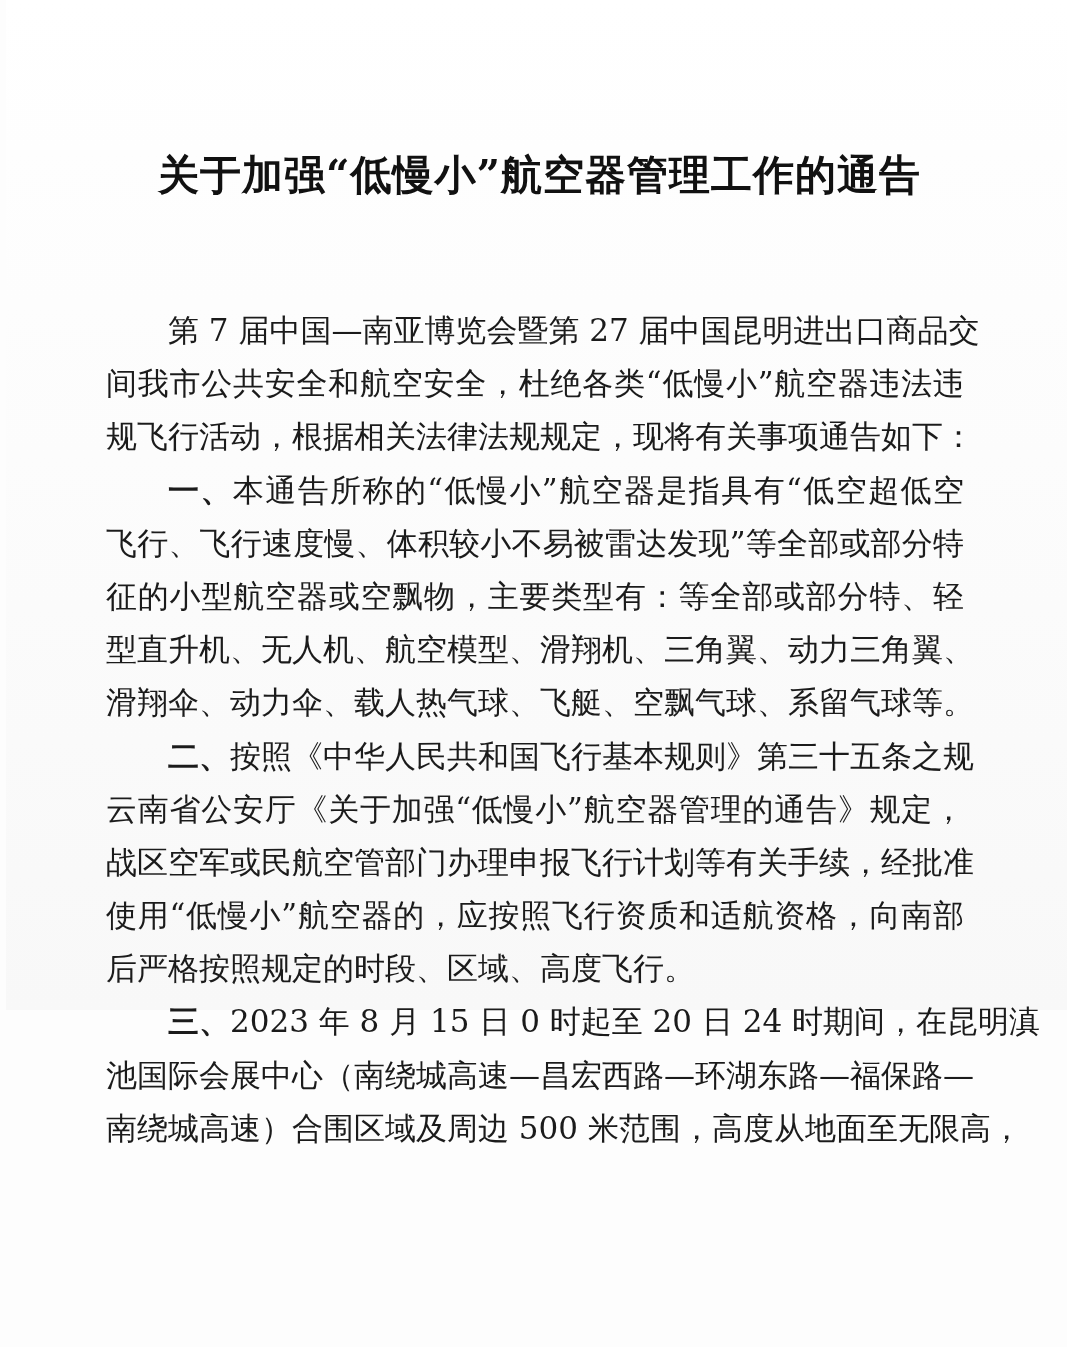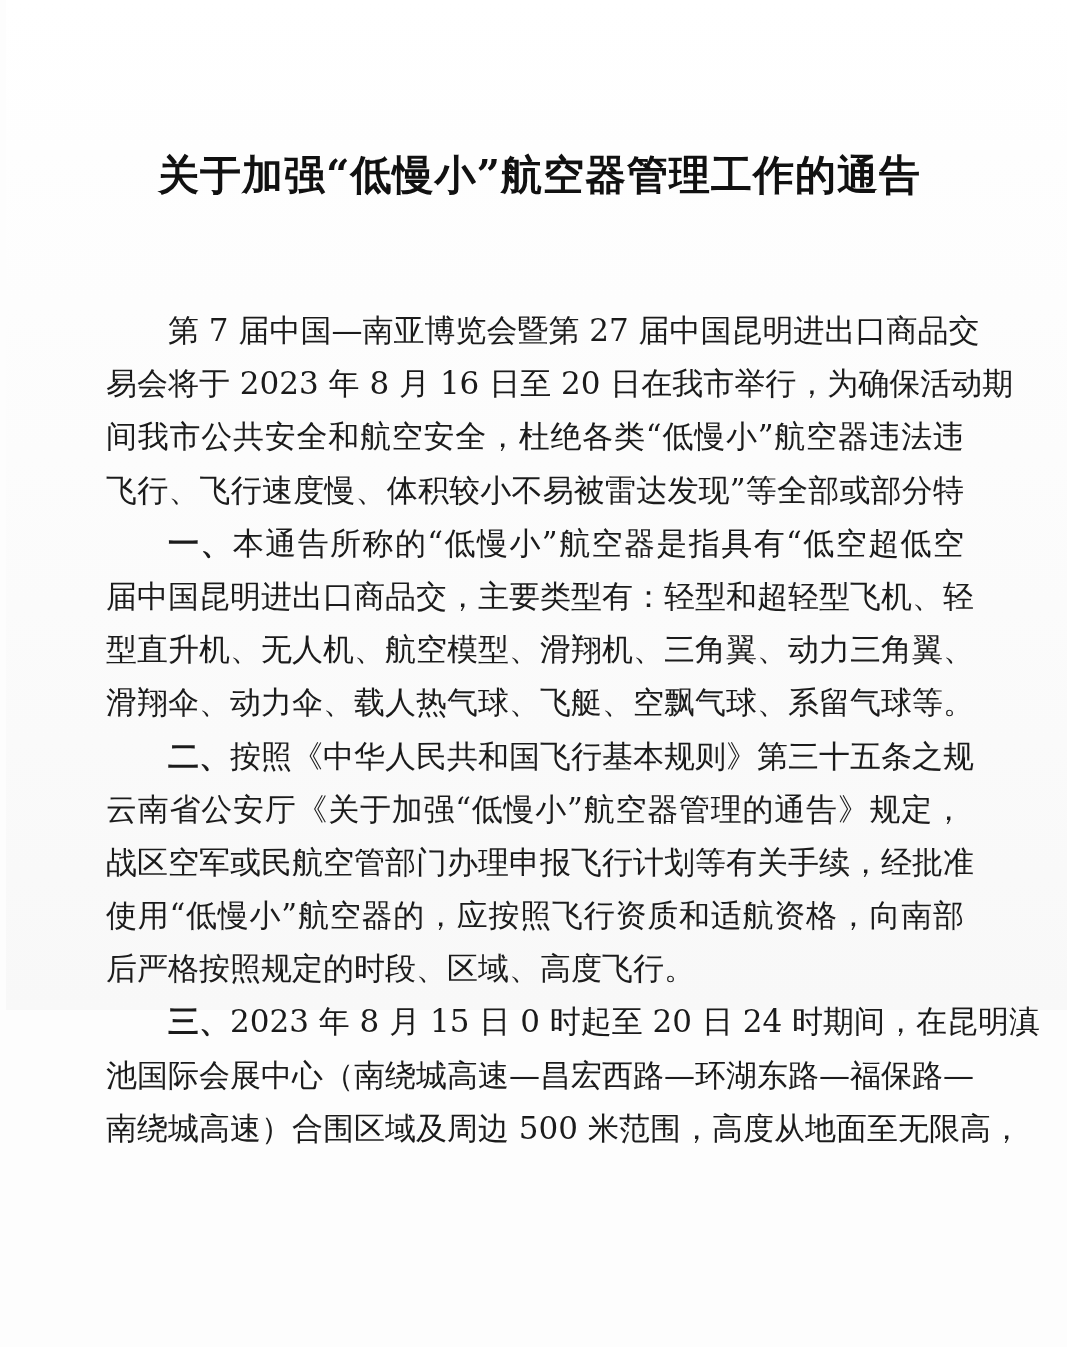--- a/index.html
+++ b/index.html
@@ -66,28 +66,28 @@
 <body>
 
 <div class="page">
 
   <div class="title">关于加强“低慢小”航空器管理工作的通告</div>
 
   <div class="body-text">
 
     <div>
       <span class="line indent">第 7 届中国—南亚博览会暨第 27 届中国昆明进出口商品交</span>
-      <span class="line">易会将于 2023 年 8 月 16 日至 20 日在我市举行，为确保活动期</span>
       <span class="line">间我市公共安全和航空安全，杜绝各类“低慢小”航空器违法违</span>
+      <span class="line">规飞行活动，根据相关法律法规规定，现将有关事项通告如下：</span>
     </div>
 
     <div>
+      <span class="line indent"><span class="heading-num">一、</span><span>本通告所称的“低慢小”航空器是指具有“低空超低空</span></span>
       <span class="line">飞行、飞行速度慢、体积较小不易被雷达发现”等全部或部分特</span>
-      <span class="line indent"><span class="heading-num">一、</span><span>本通告所称的“低慢小”航空器是指具有“低空超低空</span></span>
-      <span class="line">届中国昆明进出口商品交，主要类型有：轻型和超轻型飞机、轻</span>
+      <span class="line">征的小型航空器或空飘物，主要类型有：等全部或部分特、轻</span>
       <span class="line">型直升机、无人机、航空模型、滑翔机、三角翼、动力三角翼、</span>
       <span class="line">滑翔伞、动力伞、载人热气球、飞艇、空飘气球、系留气球等。</span>
     </div>
 
     <div>
       <span class="line indent"><span class="heading-num">二、</span><span>按照《中华人民共和国飞行基本规则》第三十五条之规</span></span>
       <span class="line">云南省公安厅《关于加强“低慢小”航空器管理的通告》规定，</span>
       <span class="line">战区空军或民航空管部门办理申报飞行计划等有关手续，经批准</span>
       <span class="line">使用“低慢小”航空器的，应按照飞行资质和适航资格，向南部</span>
       <span class="line last">后严格按照规定的时段、区域、高度飞行。</span>

